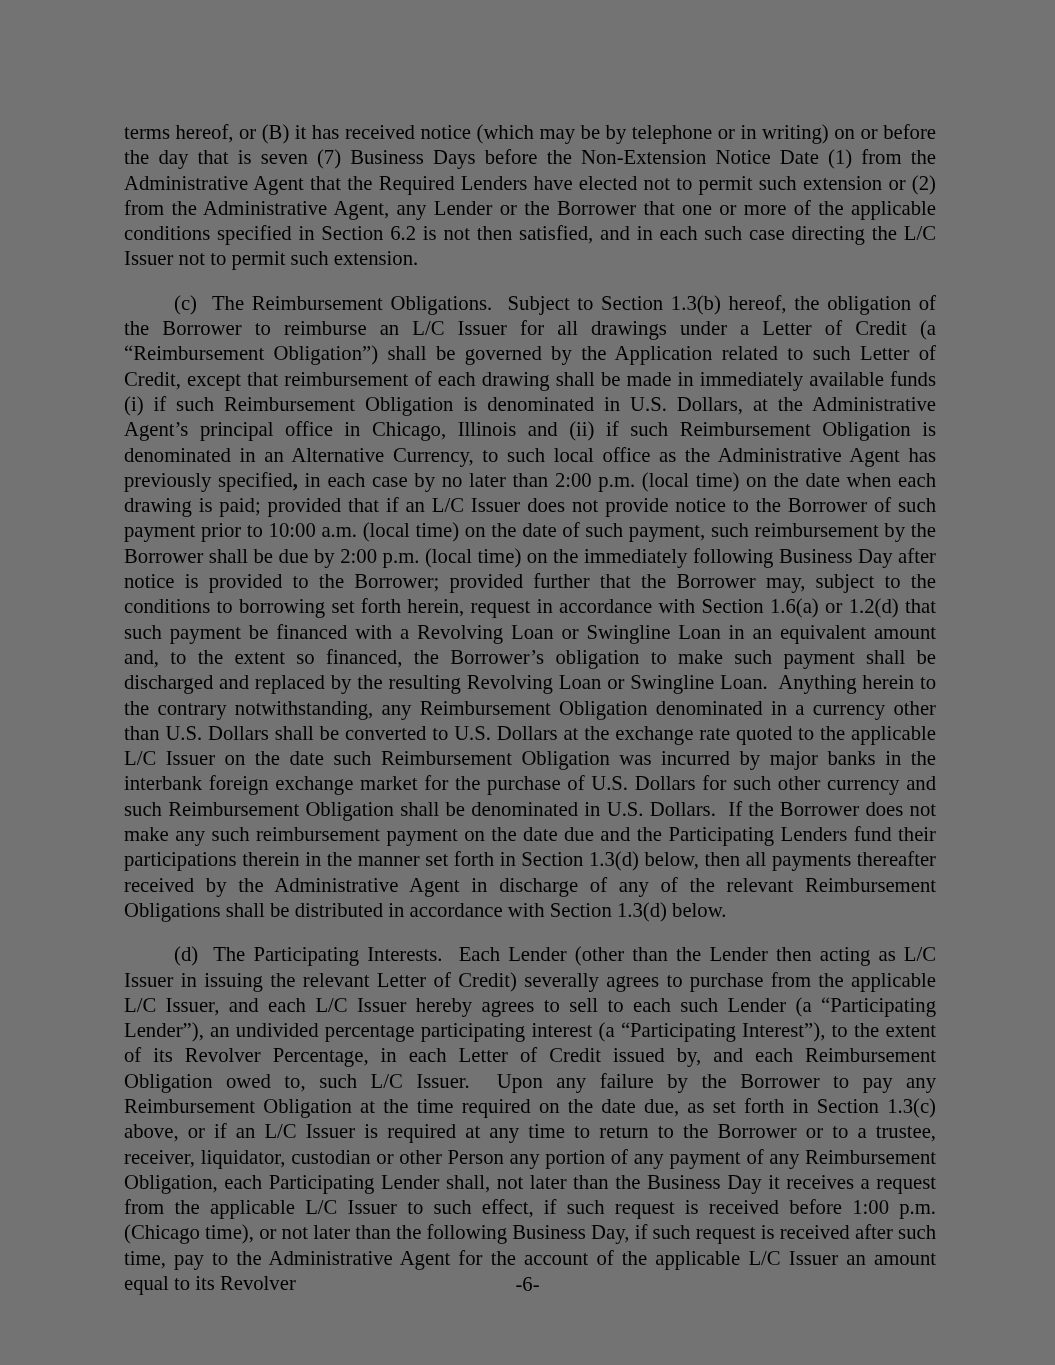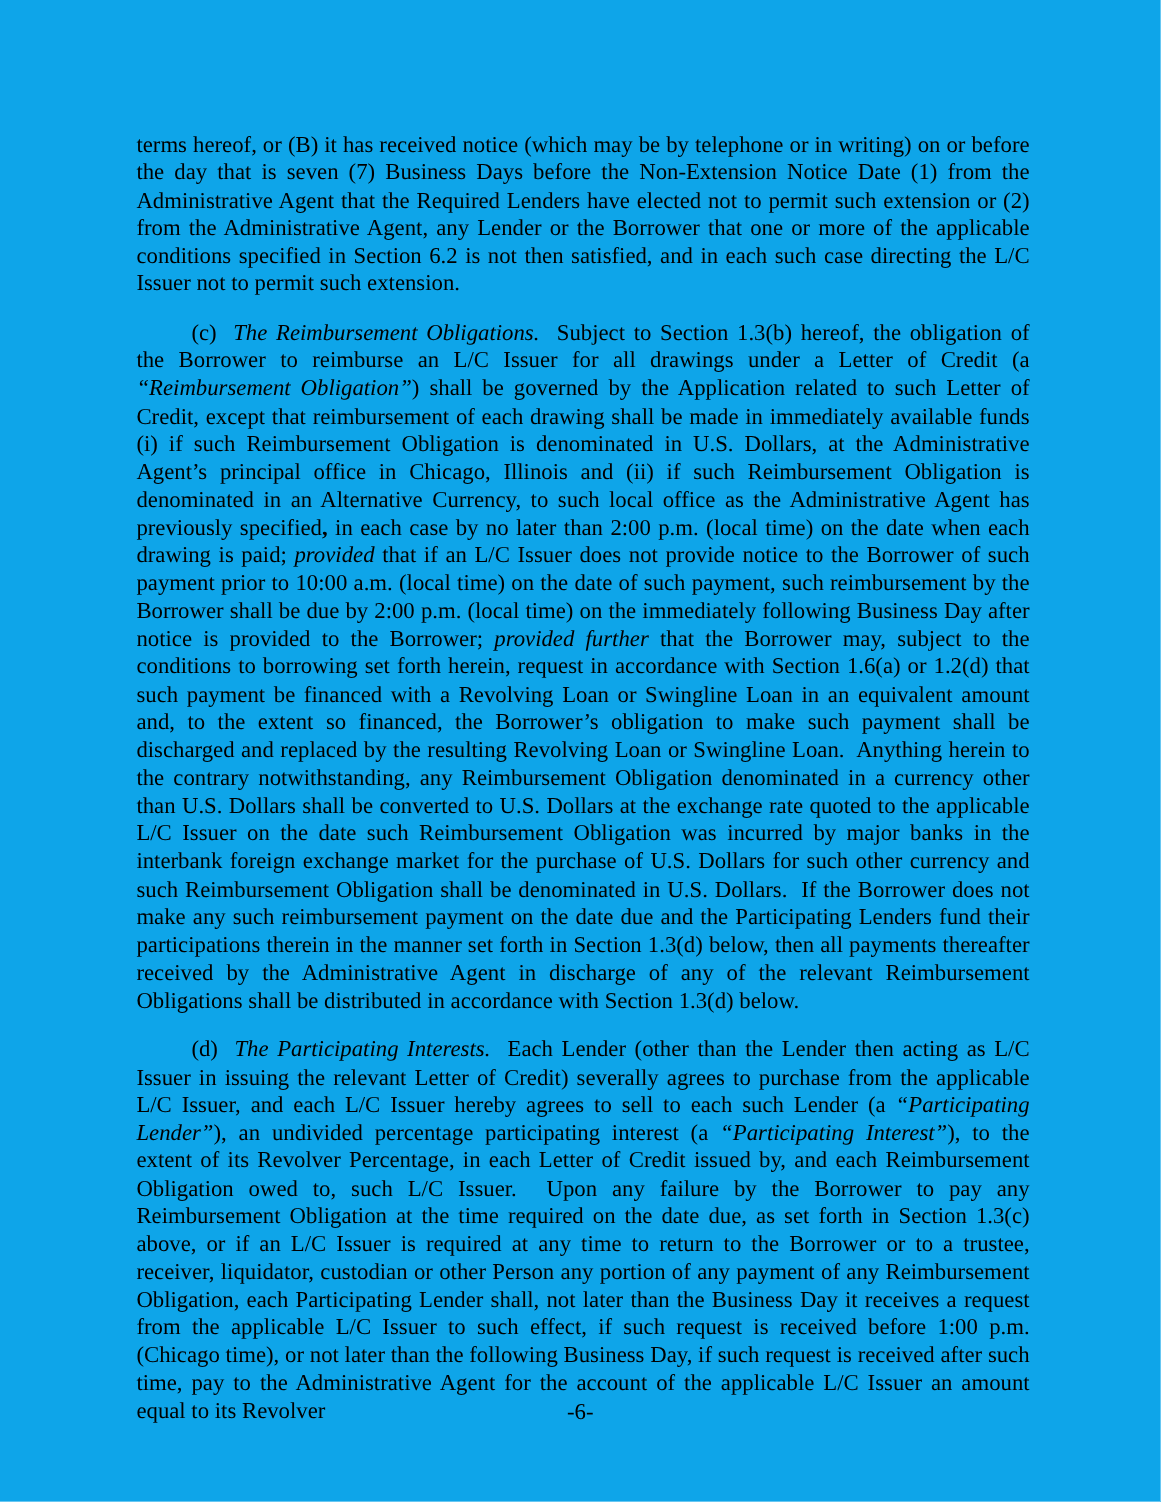--- a/index.html
+++ b/index.html
@@ -13,38 +13,38 @@
     position: relative;
     overflow: hidden;
     font-family: "Liberation Serif", serif;
     color: #000000;
   }
   .document-page {
     position: absolute;
     left: 0; top: 0;
     width: 1055px;
     height: 1365px;
-    background: #0ea5e9;
+    background: #737373;
   }
   .document-body {
     position: absolute;
     left: 124px;
     top: 120px;
     width: 812px;
     font-size: 20.7px;
     line-height: 25.3px;
     text-align: justify;
   }
   .para {
     margin: 0 0 19px 0;
   }
   .para.indented {
     text-indent: 50px;
   }
-  .italic { font-style: italic; }
+  .italic { }
   .bold   { font-weight: bold; }
   .tab {
     display: inline-block;
     width: 15px;
   }
   .page-footer {
     position: absolute;
     left: 0;
     top: 1272px;
     width: 1055px;

